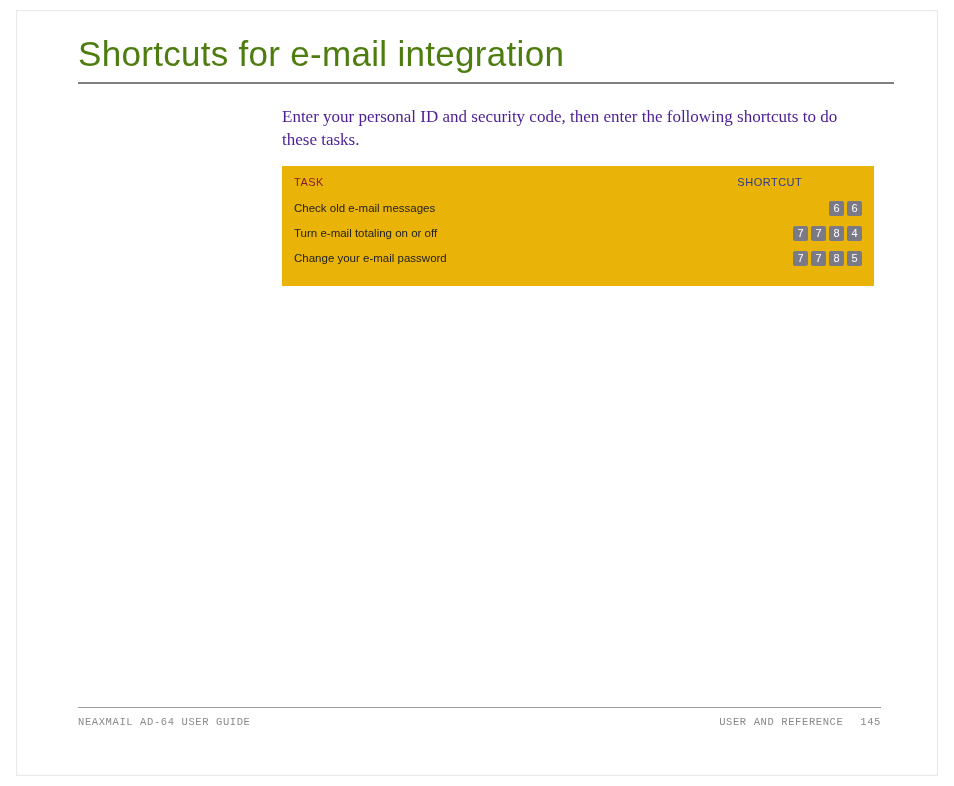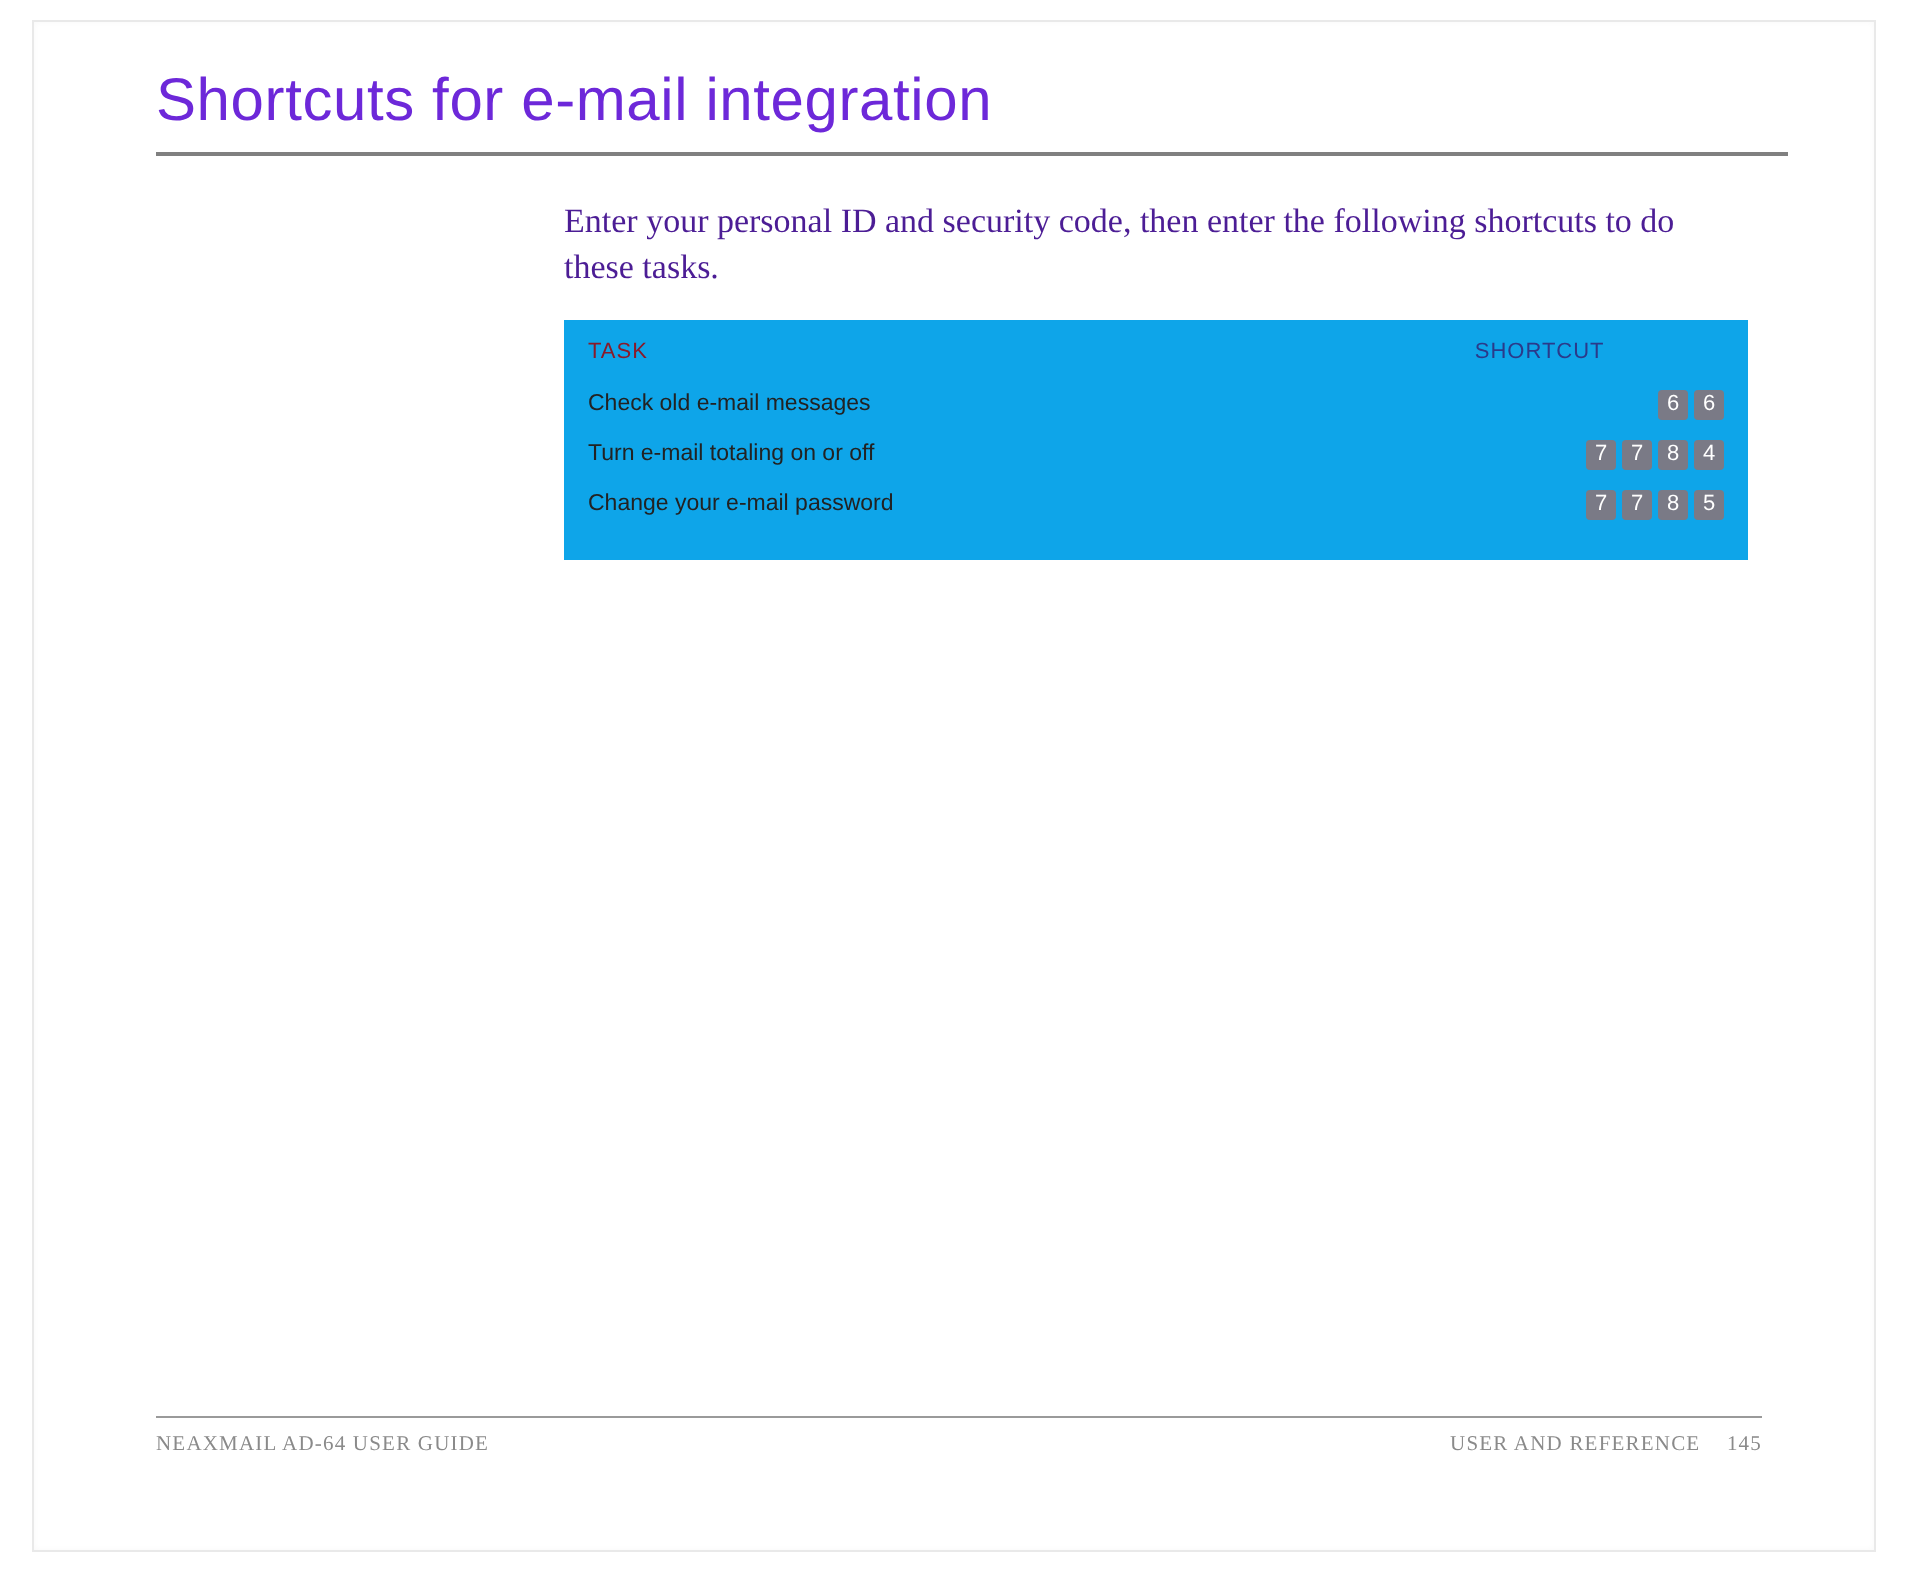--- a/index.html
+++ b/index.html
@@ -13,23 +13,23 @@
     position: relative;
   }
   .page {
     position: relative;
     width: 954px;
     height: 786px;
     box-sizing: border-box;
     padding: 34px 60px 0 78px;
   }
   .title {
-    font-size: 30px;
+    font-size: 35px;
     font-weight: 300;
-    color: #6d28d9;
+    color: #4d7c0f;
     letter-spacing: 0.3px;
     margin: 0 0 8px 0;
     font-family: "Helvetica Neue", "Futura", Arial, sans-serif;
   }
   .title-rule {
     border: none;
     border-top: 2px solid #808080;
     margin: 0 0 22px 0;
   }
   .content {
@@ -38,21 +38,21 @@
   }
   .intro {
     font-family: Georgia, "Times New Roman", serif;
     font-size: 17px;
     line-height: 1.35;
     color: #4c1d95;
     margin: 0 0 14px 0;
   }
   .tbl {
     width: 592px;
-    background: #0ea5e9;
+    background: #eab308;
     border-collapse: collapse;
   }
   .tbl th {
     text-align: left;
     font-size: 11px;
     font-weight: 400;
     letter-spacing: 0.5px;
     padding: 10px 12px 8px 12px;
     color: #2a2a4a;
     font-family: "Helvetica Neue", Arial, sans-serif;
@@ -101,21 +101,21 @@
     border: none;
     border-top: 1px solid #9a9a9a;
     margin: 0 0 8px 0;
   }
   .footer-row {
     display: flex;
     justify-content: space-between;
     font-size: 10.5px;
     letter-spacing: 0.6px;
     color: #8a8a8a;
-    font-family: Liberation Serif, serif;
+    font-family: Liberation Mono, monospace;
     align-items: flex-end;
   }
   .footer-right .pagenum {
     margin-left: 10px;
   }
   .frame {
     position: absolute;
     left: 16px;
     right: 16px;
     top: 10px;

